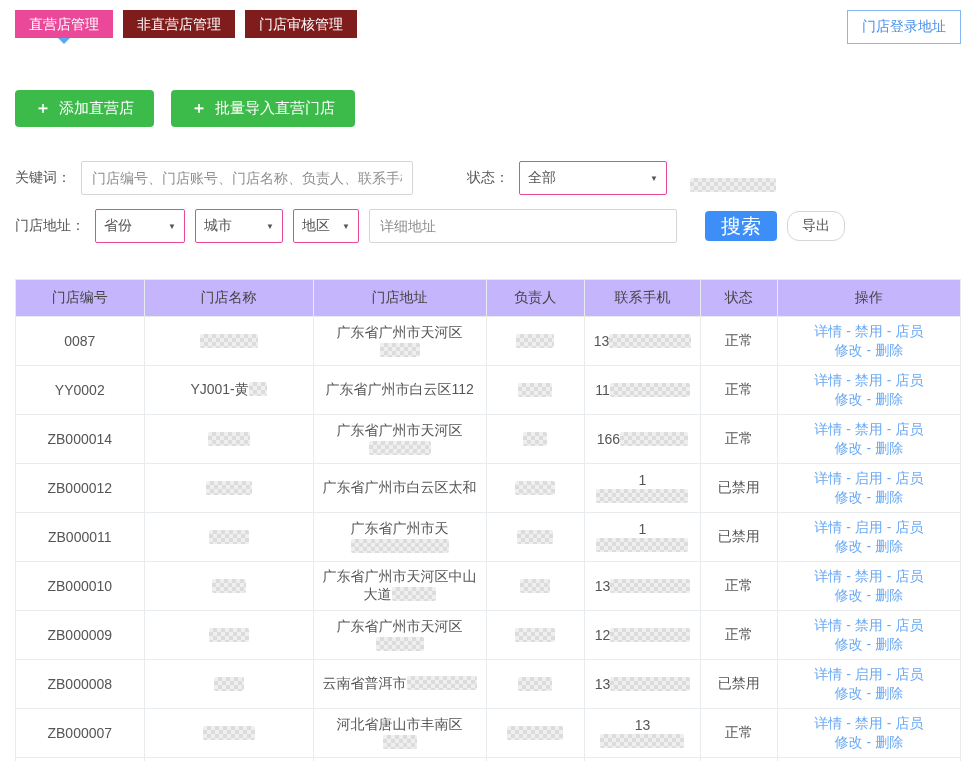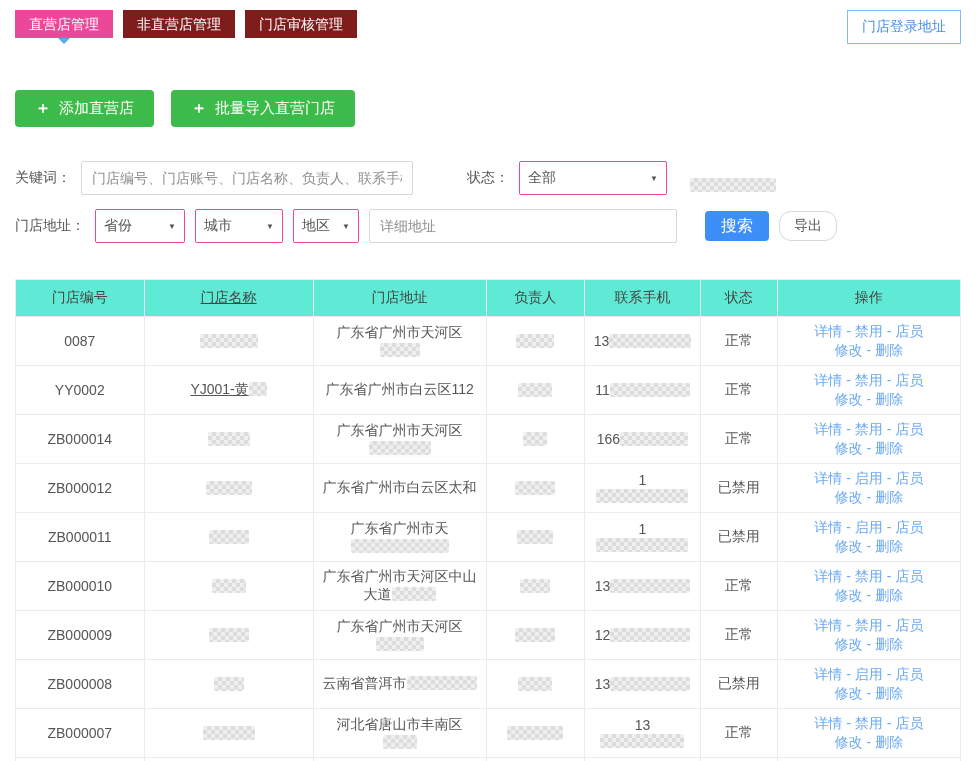--- a/index.html
+++ b/index.html
@@ -55,41 +55,41 @@
     padding:0 8px; margin-right:10px; cursor:pointer; color:#555;
   }
   .select .caret { font-size:8px; color:#555; margin-left:8px; }
   .status-label { margin-left:54px; }
   .status-select   { width:148px; }
   .province-select { width:90px; }
   .city-select     { width:88px; }
   .district-select { width:66px; }
   .search-btn {
     margin-left:28px; background:#3e8ef7; color:#fff; border:none; border-radius:4px;
-    padding:0 16px; height:30px; font-size:16px; cursor:pointer;
+    padding:0 16px; height:30px; font-size:20px; cursor:pointer;
   }
   .export-btn {
     margin-left:10px; background:#fff; color:#555; border:1px solid #d6d6d6;
     border-radius:12px; padding:0 14px; height:30px; font-size:14px; cursor:pointer;
   }
   .smudge { position:absolute; left:690px; top:178px; width:86px; height:13px; }
 
   
   .store-table {
     width:100%; margin-top:36px; border-collapse:collapse; table-layout:fixed;
     border:1px solid #e8ecef;
   }
   .store-table th, .store-table td {
     border:1px solid #e8ecef; text-align:center; vertical-align:middle;
     padding:5px 8px; font-size:14px; word-break:break-all;
   }
-  .store-table th { height:37px; background:#5eead4; color:#454545; font-weight:normal; }
+  .store-table th { height:37px; background:#c4b5fd; color:#454545; font-weight:normal; }
   .store-table td { height:45px; color:#555; }
   .store-table th:nth-child(1), .store-table td:nth-child(1){ width:13.6%; }
-  .store-table th:nth-child(2), .store-table td:nth-child(2){ width:17.9%;text-decoration:underline; }
+  .store-table th:nth-child(2), .store-table td:nth-child(2){ width:17.9%; }
   .store-table th:nth-child(3), .store-table td:nth-child(3){ width:18.3%;text-align:center; }
   .store-table th:nth-child(4), .store-table td:nth-child(4){ width:10.4%; }
   .store-table th:nth-child(5), .store-table td:nth-child(5){ width:12.3%; }
   .store-table th:nth-child(6), .store-table td:nth-child(6){ width:8.1%;  }
   .store-table th:nth-child(7), .store-table td:nth-child(7){ width:19.4%; }
 
   .redact {
     display:inline-block; height:14px; border-radius:2px; vertical-align:-2px;
     background-image:
       linear-gradient(45deg, #dcdcdc 25%, transparent 25%, transparent 75%, #dcdcdc 75%),

